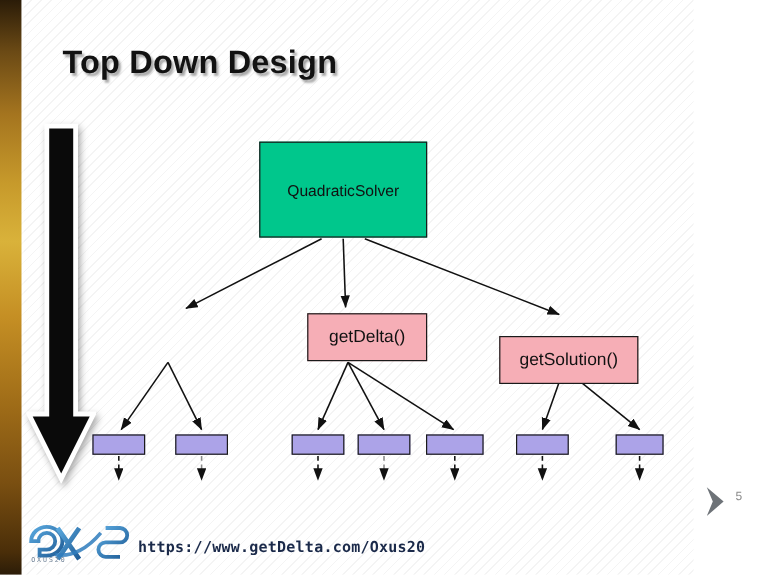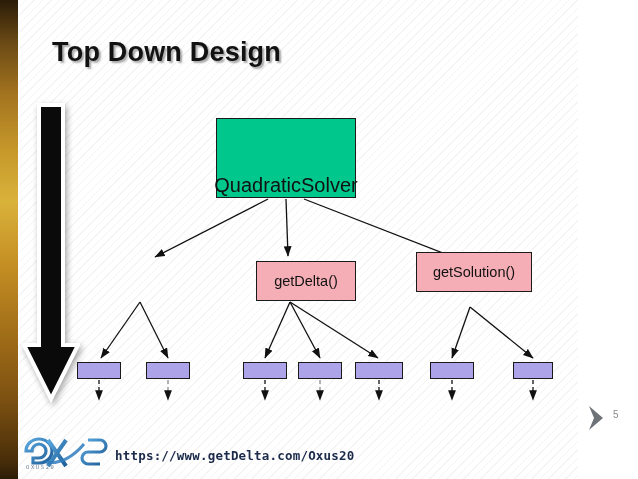--- a/index.html
+++ b/index.html
@@ -43,33 +43,33 @@
   }
 
   
   .node{
     position:absolute;box-sizing:border-box;
     border:1.4px solid #1a1a1a;
     display:flex;align-items:center;justify-content:center;
     color:#111;
   }
   .node-root{
-    background:#00c78c;font-size:20px;align-items:flex-end;
+    background:#00c78c;font-size:13px;
   }
   .node-lvl2{
     background:#f6aeb6;font-size:14.5px;
   }
   .node-leaf{
     background:#aca3e8;
   }
 
   #n-root{left:216px;top:118px;width:140px;height:80px;}
   #n-eq  {left:85px; top:261px;width:110px;height:40px;}
   #n-dl  {left:256px;top:261px;width:100px;height:40px;}
-  #n-sol {left:416px;top:252px;width:116px;height:40px;}
+  #n-sol {left:416px;top:280px;width:116px;height:40px;}
 
   .leaf0{left:77px; top:362px;width:44px;height:17px;}
   .leaf1{left:146px;top:362px;width:44px;height:17px;}
   .leaf2{left:243px;top:362px;width:44px;height:17px;}
   .leaf3{left:298px;top:362px;width:44px;height:17px;}
   .leaf4{left:355px;top:362px;width:48px;height:17px;}
   .leaf5{left:430px;top:362px;width:44px;height:17px;}
   .leaf6{left:513px;top:362px;width:40px;height:17px;}
 
   #edges{position:absolute;left:0;top:0;width:638px;height:479px;pointer-events:none;}

